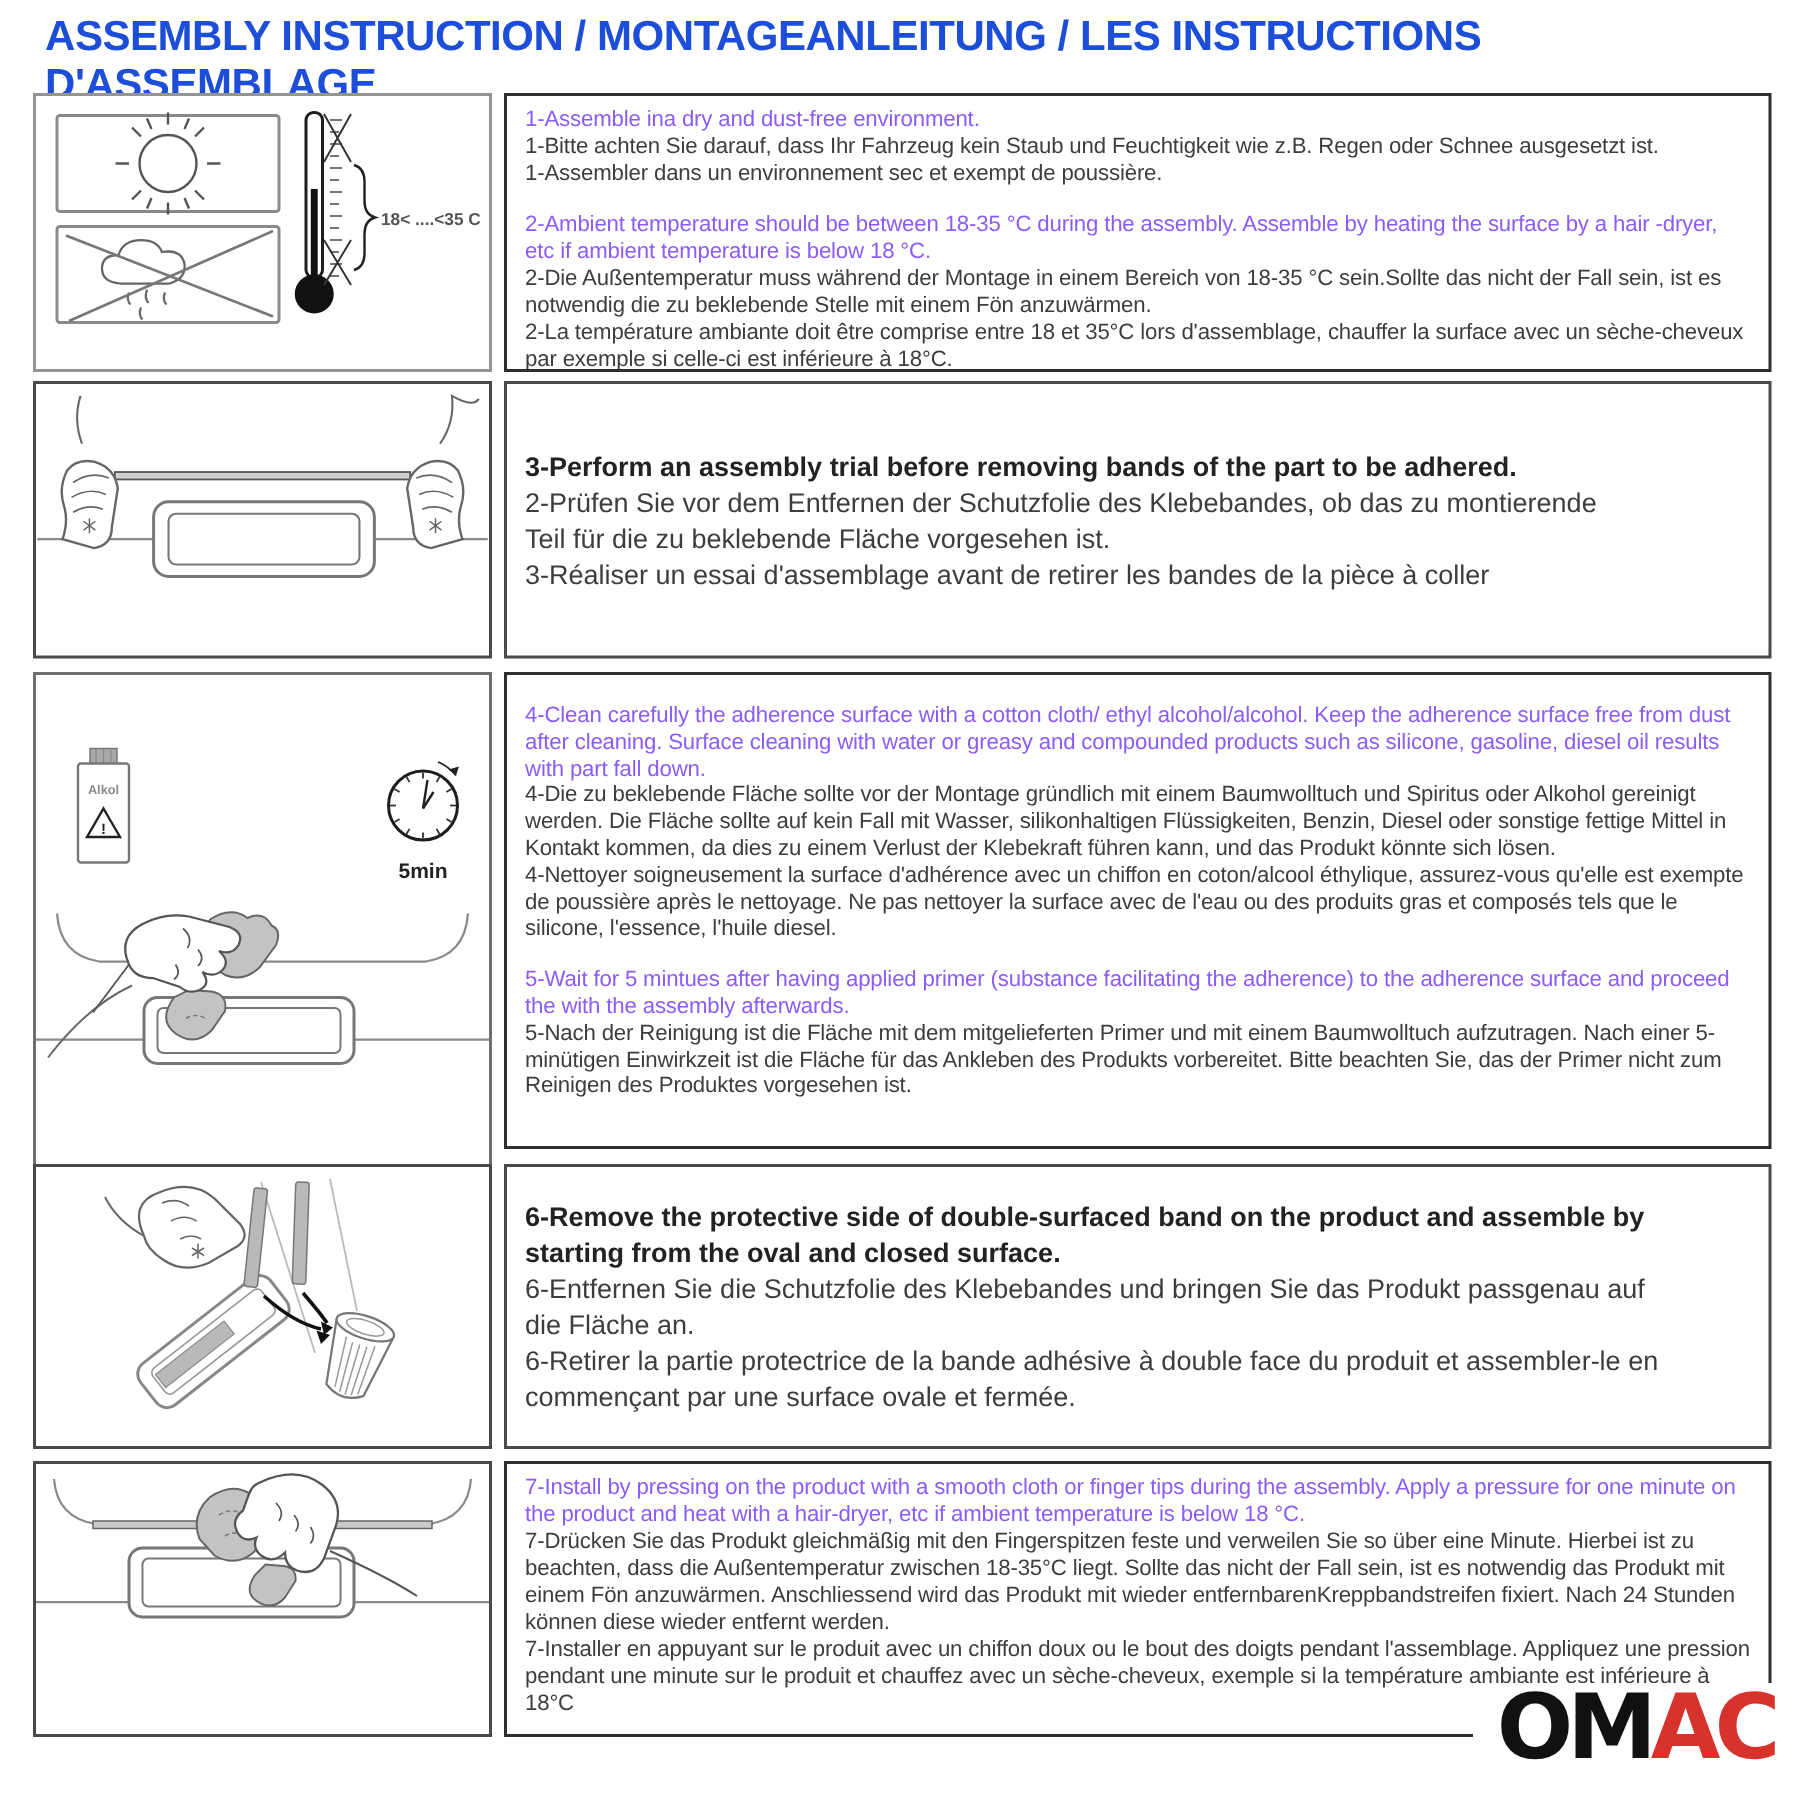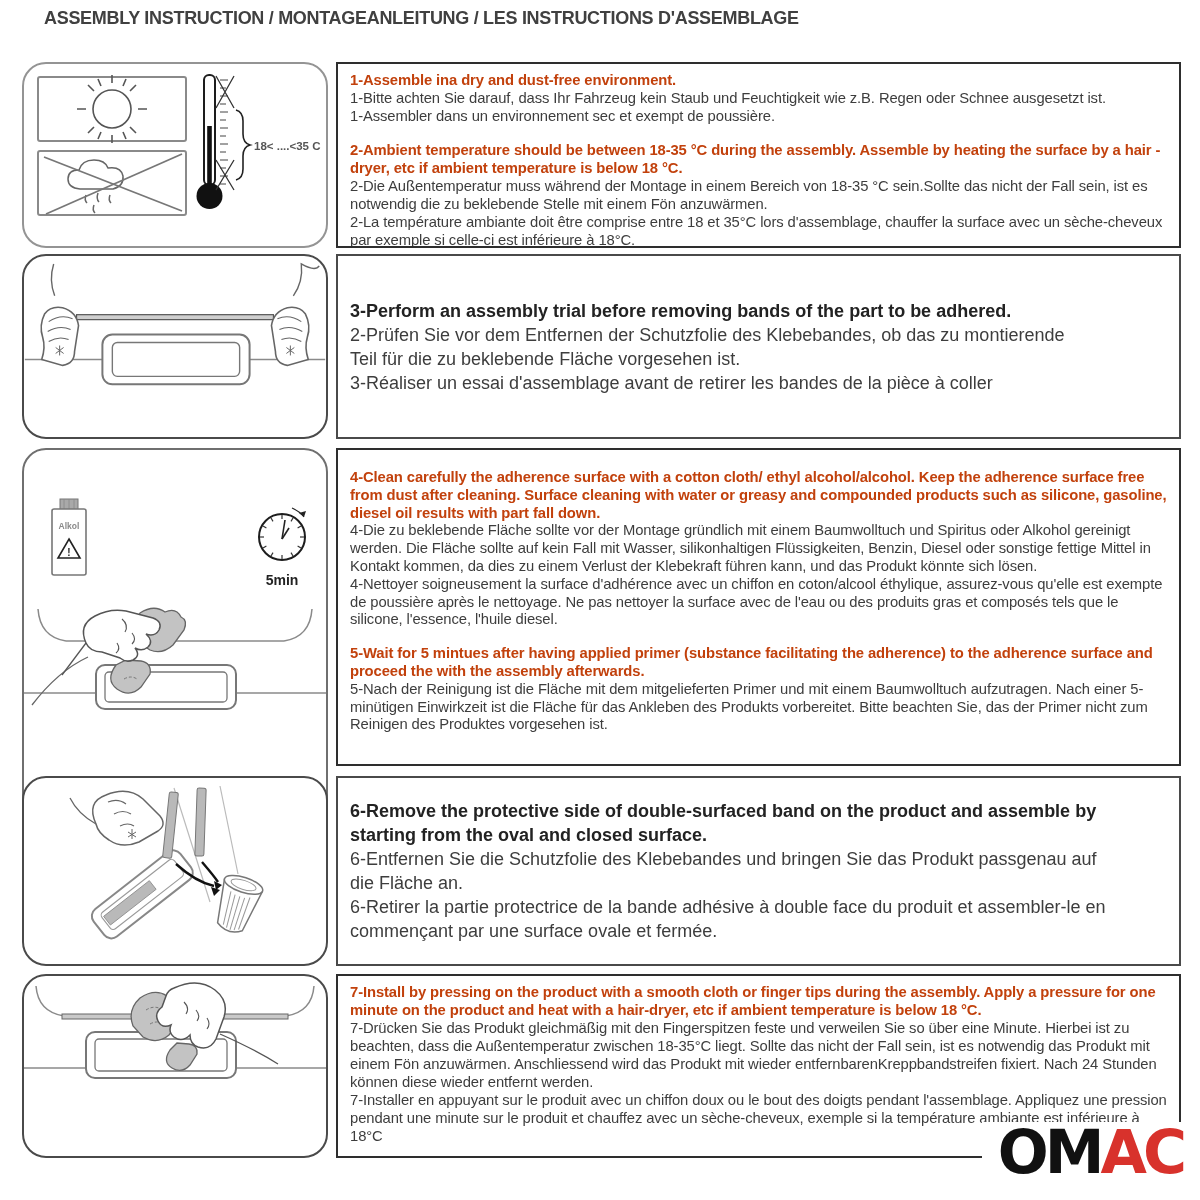--- a/index.html
+++ b/index.html
@@ -1,30 +1,30 @@
 <!DOCTYPE html>
 <html><head>
 <meta charset="utf-8">
 <style>
   html,body{margin:0;padding:0;background:#fff;}
   .page{position:relative;width:1200px;height:1200px;background:#fff;overflow:hidden;
         font-family:"Liberation Sans",sans-serif;color:#3d3d3d;}
-  .title{position:absolute;left:44px;top:8px;width:1150px;margin:0;
-         font-size:18px;font-weight:800;letter-spacing:-0.3px;color:#404040;}
+  .title{position:absolute;left:30px;top:8px;width:1150px;margin:0;
+         font-size:28px;font-weight:800;letter-spacing:-0.3px;color:#1d4ed8;}
   .row{position:absolute;left:0;width:1200px;}
-  .illus{position:absolute;left:22px;top:0;width:306px;box-sizing:border-box;background:#fff;border-radius:24px;}
+  .illus{position:absolute;left:22px;top:0;width:306px;box-sizing:border-box;background:#fff;}
   .illus svg{display:block;width:100%;height:100%;}
   .txt{position:absolute;left:336px;top:0;width:845px;box-sizing:border-box;
        border:2px solid #2e2e2e;background:#fff;height:100%;overflow:hidden;}
   .b-gray{border:2px solid #949494;}
   .b-dark{border:2px solid #4a4a4a;}
   .b-mid{border:2px solid #6f6f6f;}
   .compact{padding:7px 12px 4px 12px;font-size:14.8px;line-height:18px;letter-spacing:-0.1px;}
   .compact p{margin:0;}
-  .compact p.bold{font-weight:bold;color:#c2410c;}
+  .compact p.bold{font-weight:normal;color:#8b5cf6;}
   .compact p.gap{margin-top:16px;}
   .big{padding:14px 12px;font-size:18px;line-height:24px;display:flex;flex-direction:column;justify-content:center;}
   .big .inner{max-width:730px;}
   .big p{margin:0;}
   .big p.bold{font-weight:bold;color:#222;}
   .r3{padding-top:19px;line-height:17.8px;}
   .logo{position:absolute;top:1122px;right:15px;background:#fff;padding:0 2px 8px 16px;
         font-size:60px;font-weight:900;line-height:1;letter-spacing:-4px;
         font-family:"DejaVu Sans","Liberation Sans",sans-serif;}
   .logo .lb{color:#111;}

